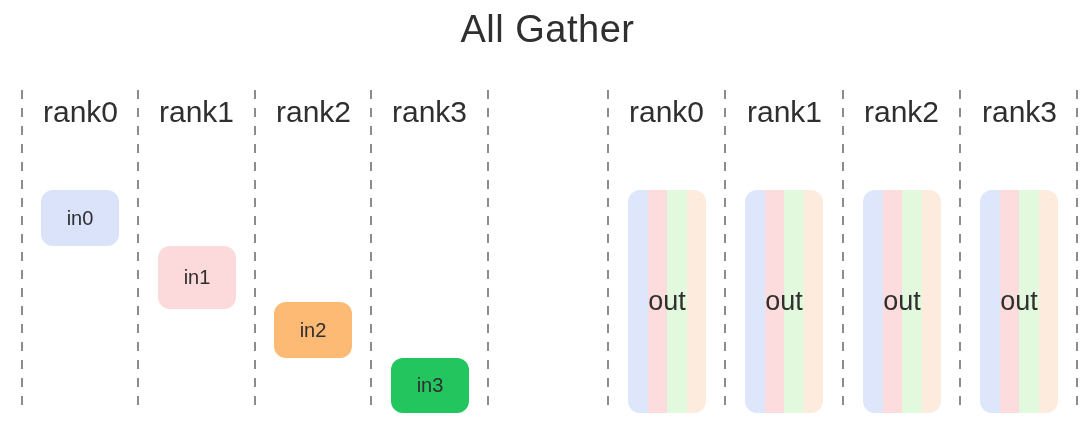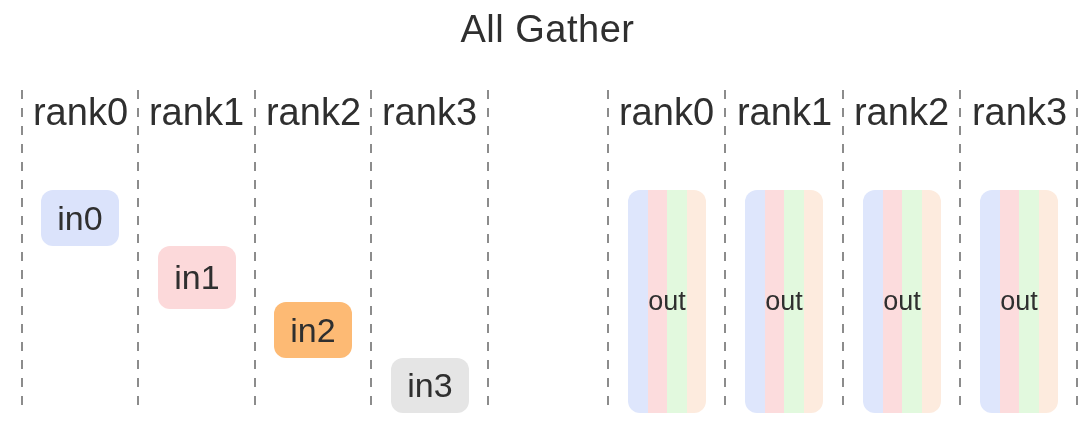--- a/index.html
+++ b/index.html
@@ -33,30 +33,30 @@
       transparent 18px
     );
   }
   .rank-label {
     position: absolute;
     top: 92px;
     width: 117px;
     height: 40px;
     line-height: 40px;
     text-align: center;
-    font-size: 38px;
+    font-size: 30px;
   }
   .block {
     position: absolute;
     width: 78px;
     border-radius: 12px;
     display: flex;
     align-items: center;
     justify-content: center;
-    font-size: 34px;
+    font-size: 20px;
   }
   .stack {
     position: absolute;
     top: 190px;
     width: 78px;
     height: 223px;
     border-radius: 12px;
     overflow: hidden;
     display: flex;
     flex-direction: row;
@@ -111,21 +111,21 @@
 
     <div class="block b0" style="background: rgb(219, 227, 251);">
       <span>in0</span>
     </div>
     <div class="block b1" style="background: rgb(252, 217, 218);">
       <span>in1</span>
     </div>
     <div class="block b2" style="background: #fdba74; text-align: right;">
       <span>in2</span>
     </div>
-    <div class="block b3" style="background: #e5e5e5;">
+    <div class="block b3" style="background: #22c55e;">
       <span>in3</span>
     </div>
   </section>
 
   <section>
     <div class="divider rg-d0"></div>
     <div class="divider rg-d1"></div>
     <div class="divider rg-d2"></div>
     <div class="divider rg-d3"></div>
     <div class="divider rg-d4"></div>

